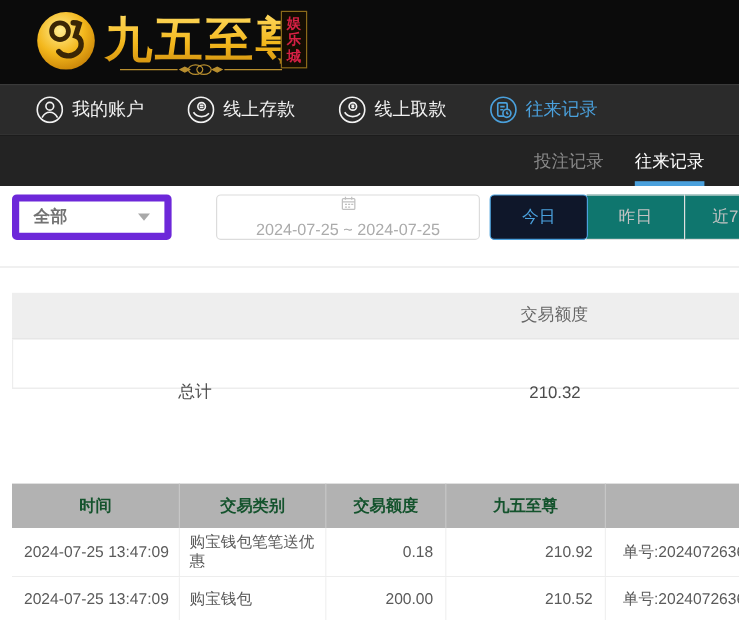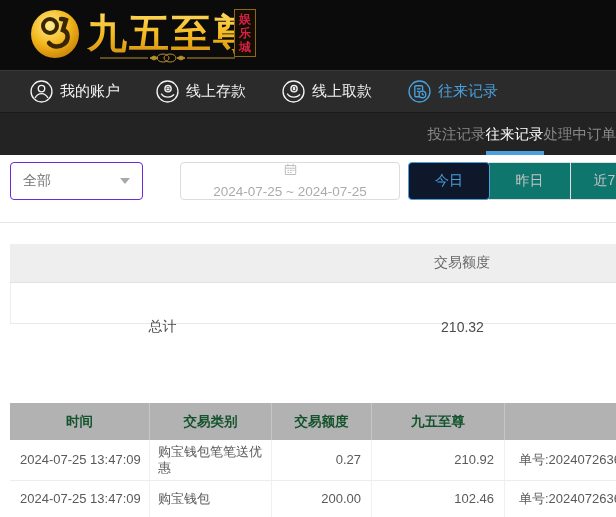--- a/index.html
+++ b/index.html
@@ -28,30 +28,30 @@
     border-top:1px solid #3a3a3a;box-sizing:border-box;
     display:flex;align-items:center;padding-left:30px;gap:36px;white-space:nowrap;
   }
   .nav-item{display:flex;align-items:center;gap:7px;color:#f2f2f2;font-size:15px;position:relative;cursor:pointer;flex:none;}
   .nav-item.active{color:#4aa0dc;}
   .nav-badge{position:absolute;top:-4px;right:-10px;width:7px;height:7px;border-radius:50%;background:#e8375e;}
   
   .subnav{
     position:absolute;left:0;top:112px;width:616px;height:43px;background:#232323;
     border-top:1px solid #1a1a1a;box-sizing:border-box;
-    display:flex;align-items:center;justify-content:flex-end;
+    display:flex;align-items:center;justify-content:flex-end;gap:26px;padding-right:29px;
   }
   .tab{color:#8a8a8a;font-size:14.5px;height:100%;display:flex;align-items:center;position:relative;cursor:pointer;}
   .tab.active{color:#ffffff;}
   .tab.active::after{content:"";position:absolute;left:0;right:0;bottom:0;height:4px;background:#4aa0dc;}
   
   .filter-select{
     position:absolute;left:10px;top:162px;width:133px;height:38px;box-sizing:border-box;
-    border:1px solid #6d28d9;border-radius:4px;display:flex;align-items:center;
-    padding:0 12px;color:#737373;font-size:14px;justify-content:space-between;cursor:pointer;background:#fff;
+    border:6px solid #6d28d9;border-radius:4px;display:flex;align-items:center;
+    padding:0 12px;color:#737373;font-size:14px;justify-content:space-between;cursor:pointer;background:#fff;font-weight:bold;
   }
   .caret{width:0;height:0;border-left:5px solid transparent;border-right:5px solid transparent;border-top:6px solid #a9a9a9;}
   .filter-date{
     position:absolute;left:180px;top:162px;width:220px;height:38px;box-sizing:border-box;
     border:1px solid #dcdcdc;border-radius:4px;display:flex;align-items:center;gap:8px;
     padding:0 12px;color:#ababab;font-size:13.5px;background:#fff;cursor:pointer;flex-direction:column;
   }
   .btn-today{
     position:absolute;left:408px;top:162px;width:82px;height:38px;box-sizing:border-box;
     border:1px solid #4aa0dc;border-radius:4px;background:#0f172a;color:#4aa0dc;font-size:14px;
@@ -161,23 +161,20 @@
     </div>
   </div>
 
   <div class="subnav">
     <div class="tab">
       <span>投注记录</span>
     </div>
     <div class="tab active">
       <span>往来记录</span>
     </div>
-    <div class="tab">
-      <span>处理中订单</span>
-    </div>
   </div>
 
   <div class="filter-select">
     <span>全部</span>
     <span class="caret"></span>
   </div>
   <div class="filter-date">
     <svg width="15" height="15" viewBox="0 0 15 15" fill="none" stroke="#c0c0c0" stroke-width="1.2">
       <rect x="1.5" y="2.8" width="12" height="10.5" rx="1"></rect>
       <line x1="1.5" y1="6" x2="13.5" y2="6"></line>
@@ -222,26 +219,26 @@
     <div class="rec-header">
       <div class="rc1" style="justify-content:center;padding-left:0;">时间</div>
       <div class="rc2" style="justify-content:center;padding:0;">交易类别</div>
       <div class="rc3" style="justify-content:center;padding-right:0;">交易额度</div>
       <div class="rc4" style="justify-content:center;padding-right:0;">九五至尊</div>
       <div class="rc5"></div>
     </div>
     <div class="rec-row row-tall">
       <div class="rc1">2024-07-25 13:47:09</div>
       <div class="rc2">购宝钱包笔笔送优惠</div>
-      <div class="rc3">0.27</div>
+      <div class="rc3">0.18</div>
       <div class="rc4">210.92</div>
       <div class="rc5">单号:2024072636</div>
     </div>
     <div class="rec-row row-std">
       <div class="rc1">2024-07-25 13:47:09</div>
       <div class="rc2">购宝钱包</div>
       <div class="rc3">200.00</div>
-      <div class="rc4">102.46</div>
+      <div class="rc4">210.52</div>
       <div class="rc5">单号:2024072636</div>
     </div>
   </div>
 
 </div>
 
 </body></html>

